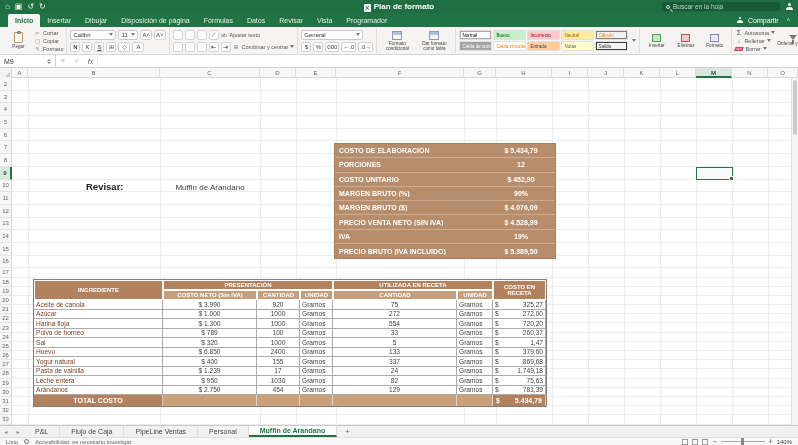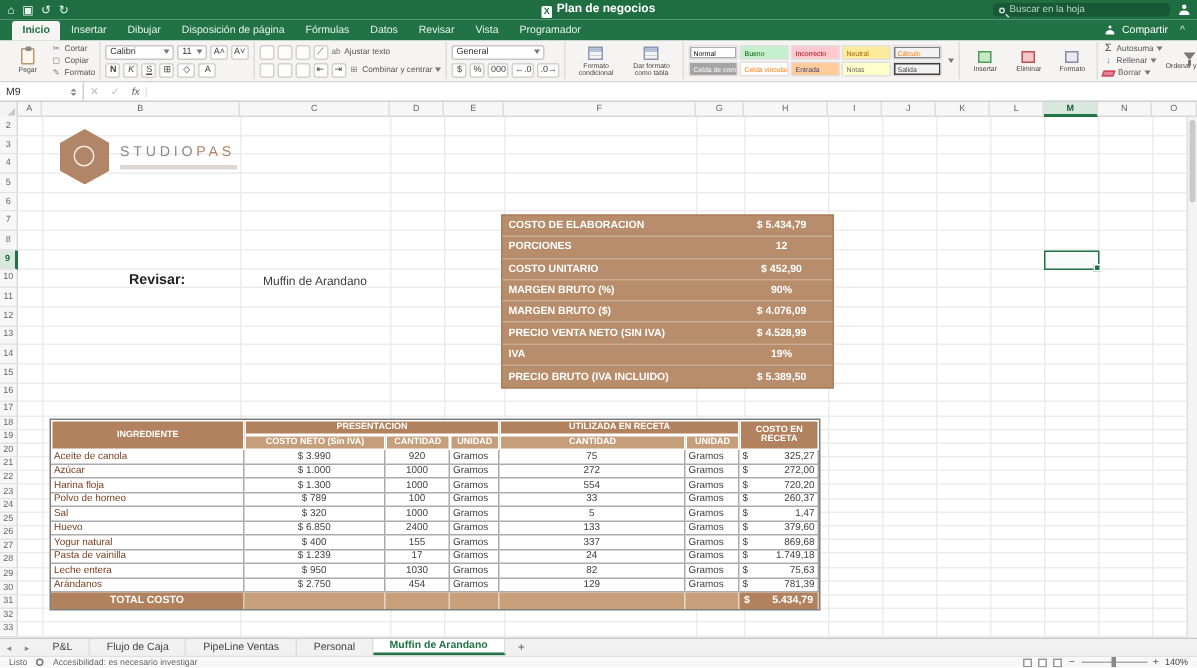--- a/index.html
+++ b/index.html
@@ -160,21 +160,21 @@
 <body>
 
 <div class="app">
 
   <div class="titlebar">
     <span class="tb-ic">⌂</span>
     <span class="tb-ic">▣</span>
     <span class="tb-ic">↺</span>
     <span class="tb-ic">↻</span>
     <div class="tb-center">
-      <span class="xl-ic">X</span><span>Plan de negocios</span>
+      <span class="xl-ic">X</span><span>Plan de formato</span>
     </div>
     <div class="searchbox">
       <span class="mag"></span>
       <input placeholder="Buscar en la hoja" style="">
     </div>
     <span class="person"></span>
   </div>
 
   <div class="tabrow">
     <div id="ribbon-tabs" style="display:flex;align-items:flex-end;">
@@ -471,27 +471,20 @@
         <div class="rowh" style="height: 9.2px;">26</div>
         <div class="rowh" style="height: 9.2px;">27</div>
         <div class="rowh" style="height: 9.2px;">28</div>
         <div class="rowh" style="height: 9.2px;">29</div>
         <div class="rowh" style="height: 9.2px;">30</div>
         <div class="rowh" style="height: 9.2px;">31</div>
         <div class="rowh" style="height: 9.2px;">32</div>
         <div class="rowh" style="height: 9.2px;">33</div>
       </div>
 
-    <div class="content logo">
-      <div class="hex"></div>
-      <div class="logo-text">
-        <div class="brand"><span>STUDIO</span><span class="accent">PAS</span></div>
-        <div class="tagline"></div>
-      </div>
-    </div>
 
     <div class="content receta-label">Revisar:</div>
     <div class="content receta-name">Muffin de Arandano</div>
 
     <div class="content summary" id="summary">
         <div class="srow">
           <span class="slab">COSTO DE ELABORACIÓN</span>
           <span class="sval">$ 5.434,79</span>
         </div>
         <div class="srow">

